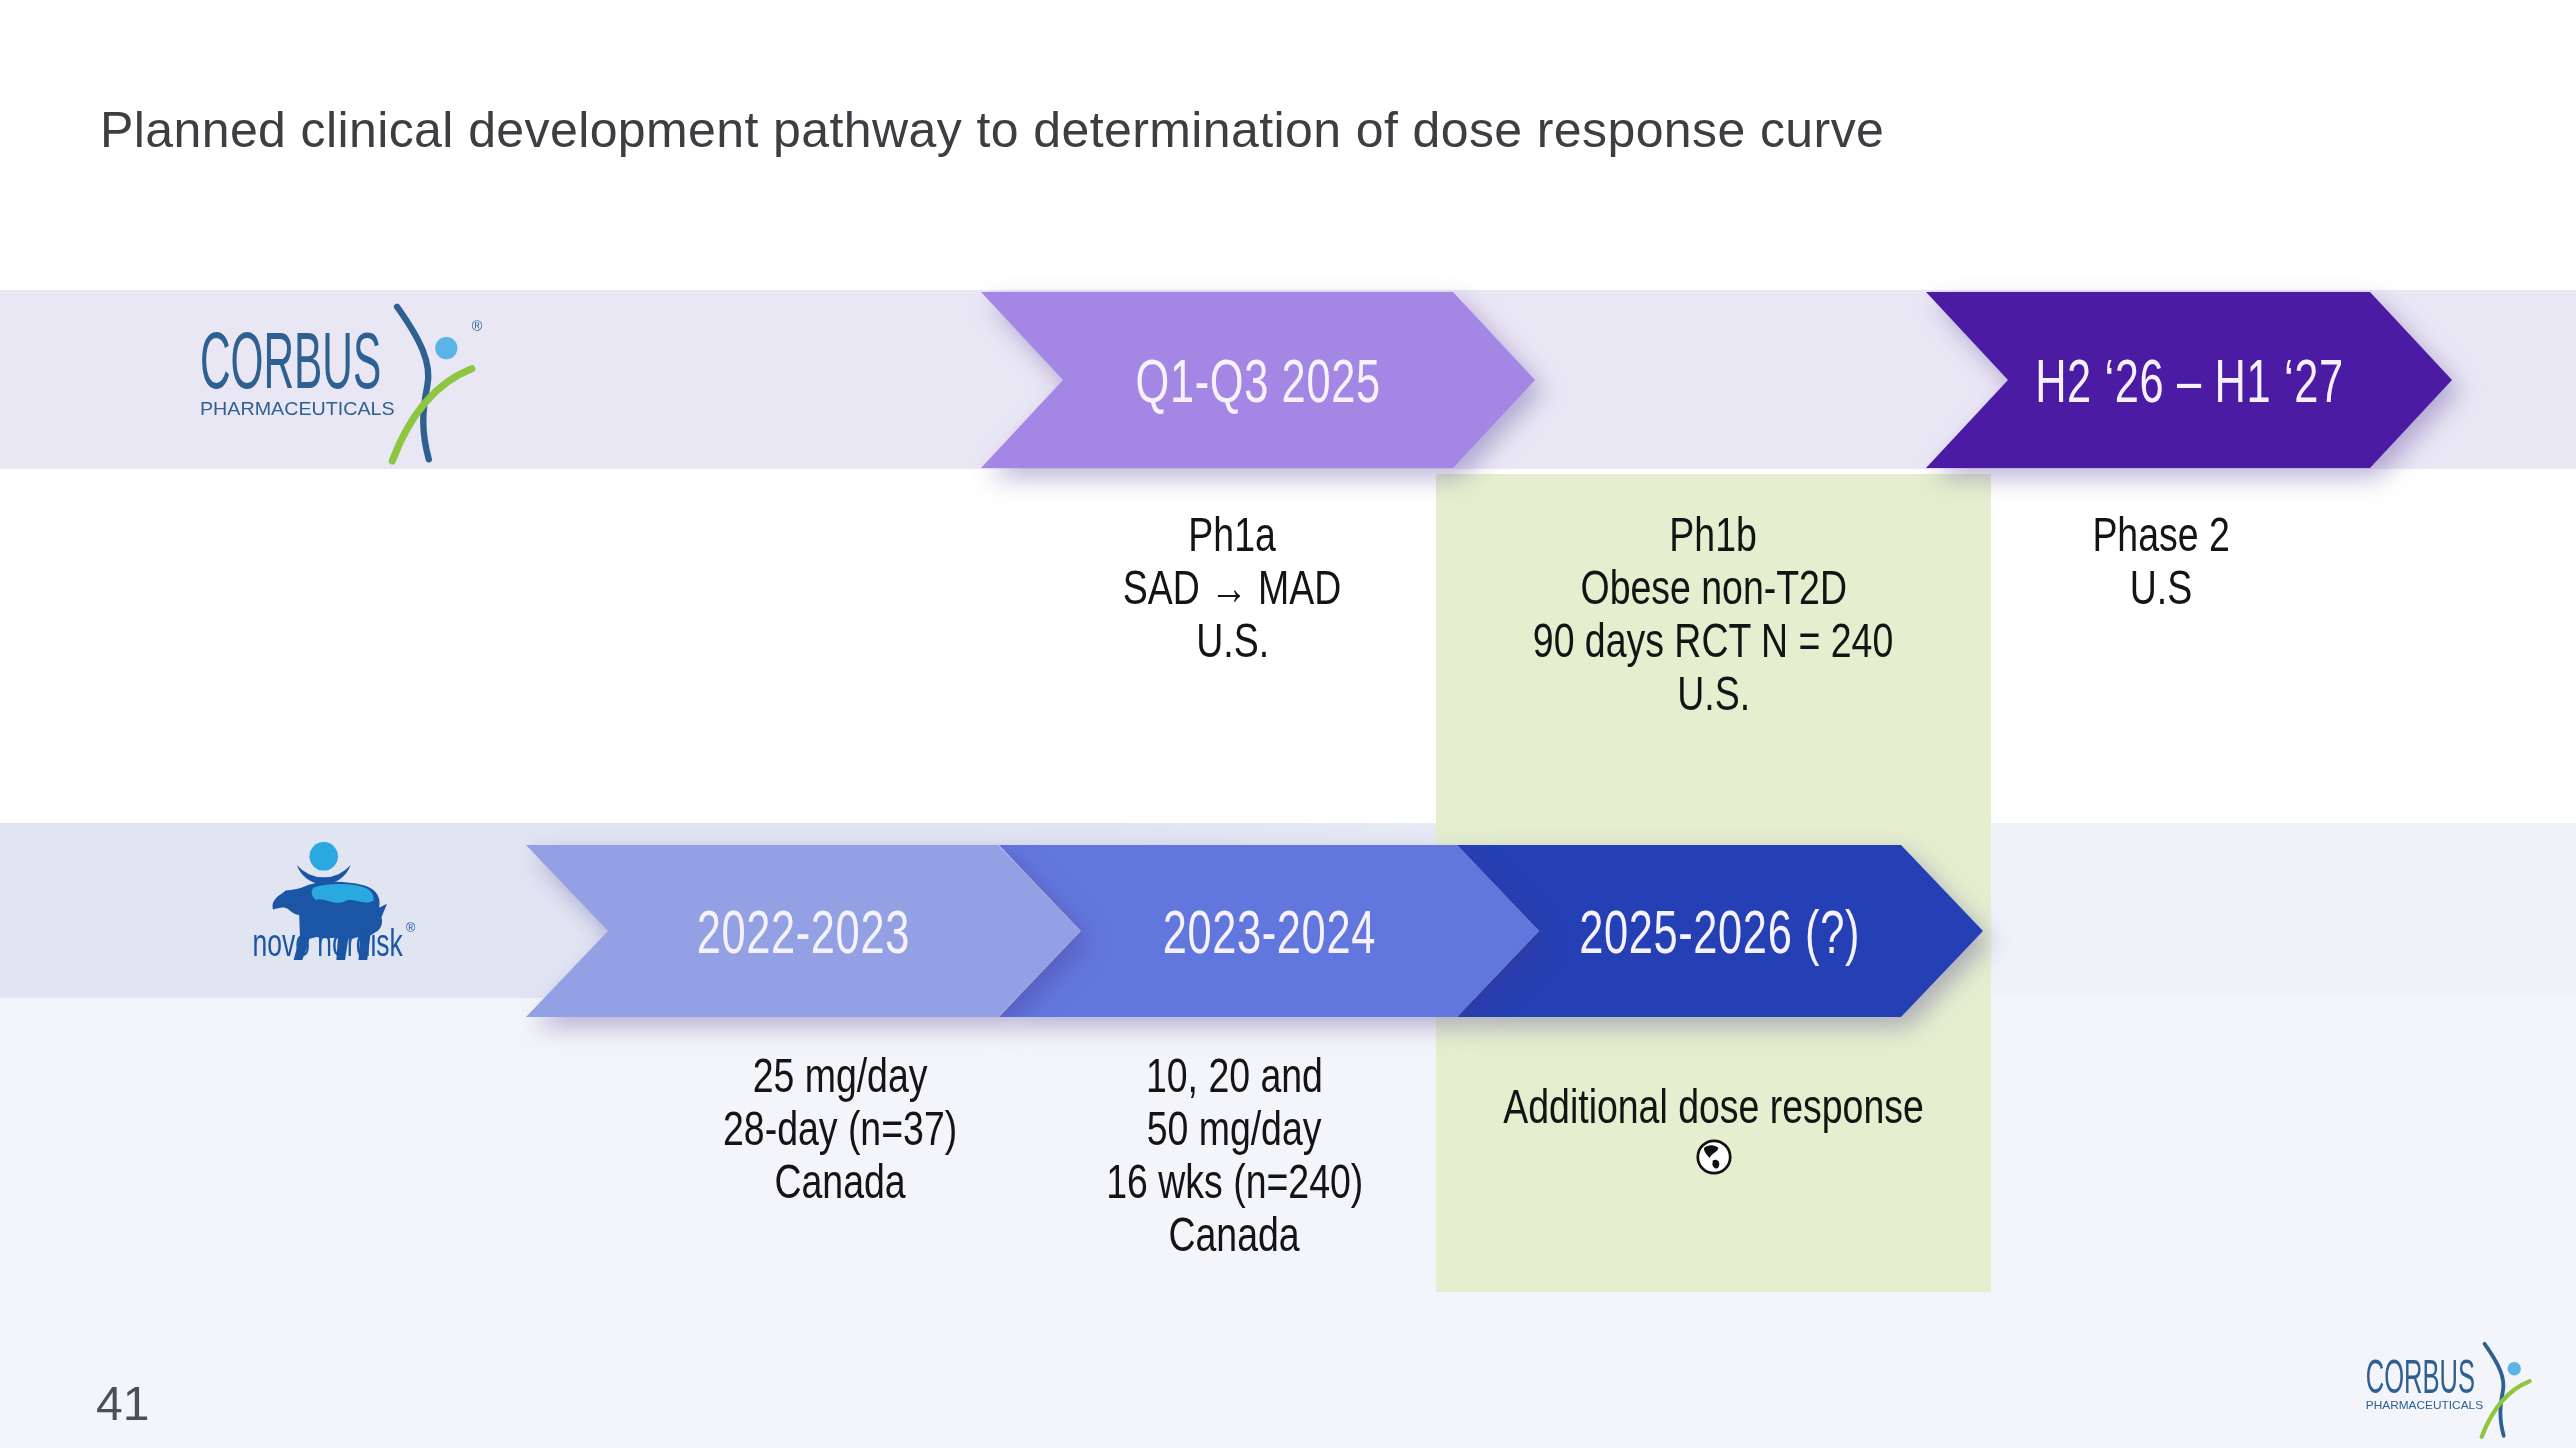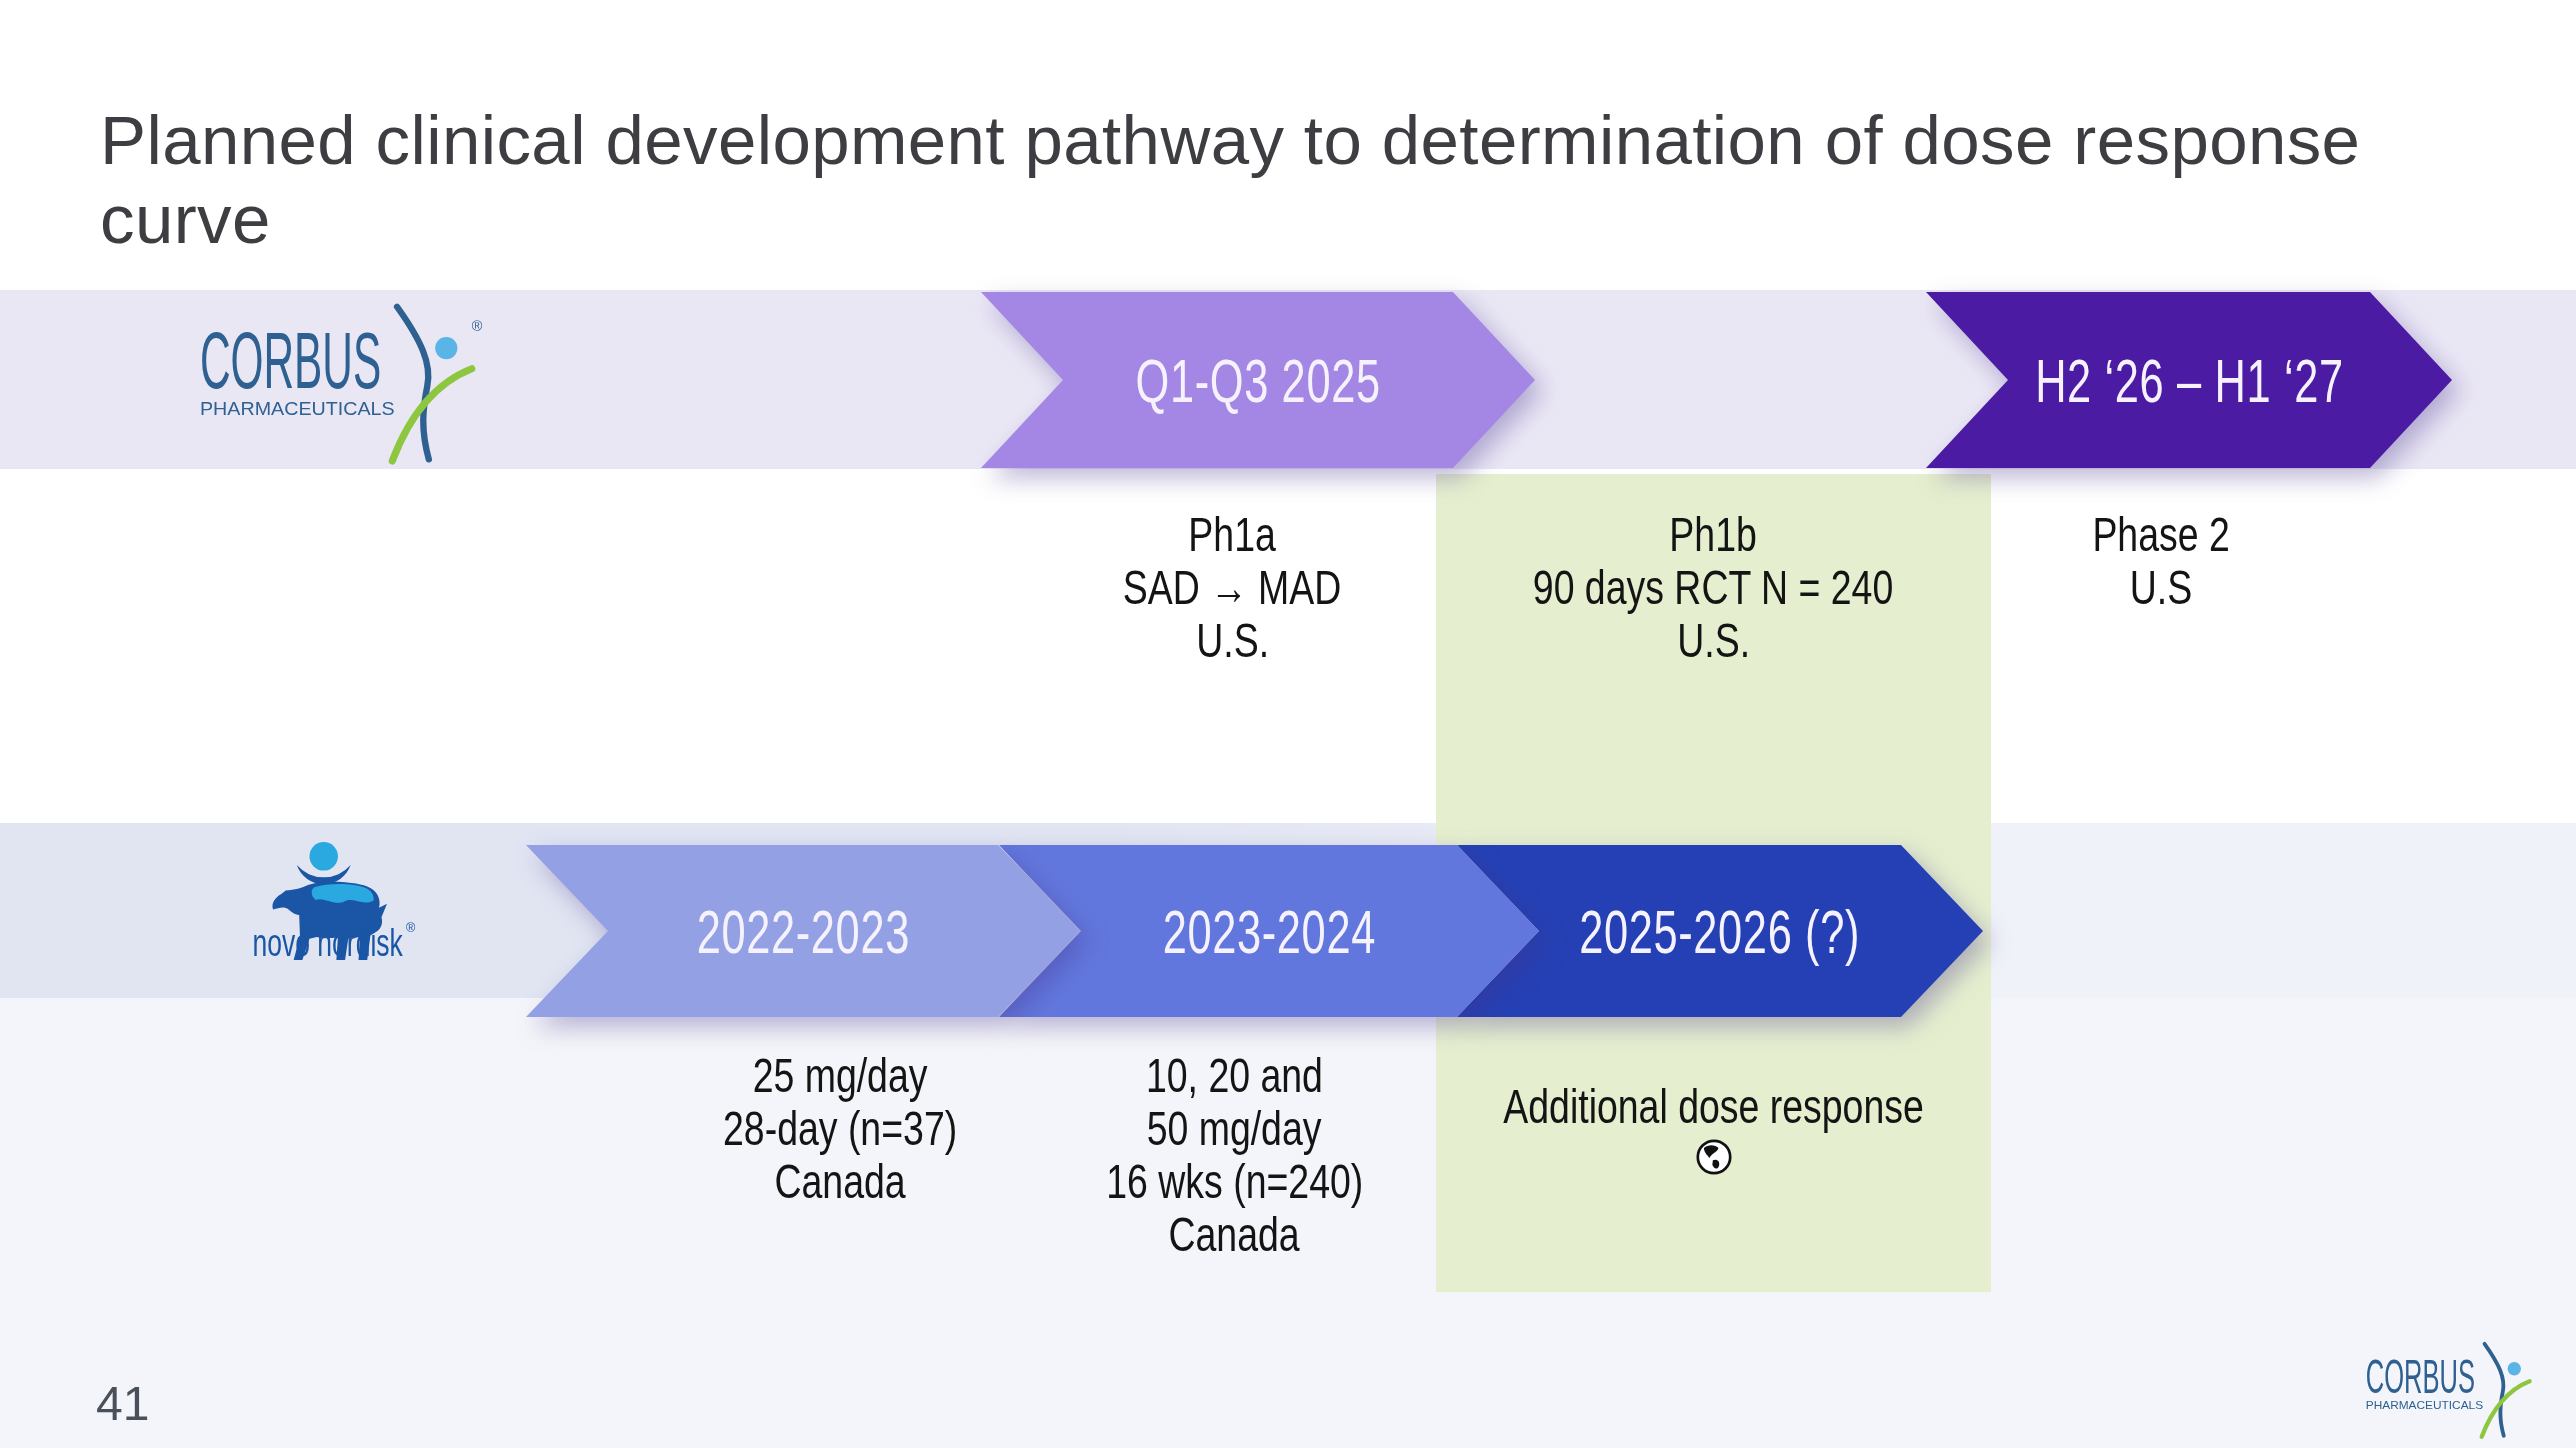--- a/index.html
+++ b/index.html
@@ -8,21 +8,21 @@
     font-family:"Liberation Sans",sans-serif;overflow:hidden;
   }
   
   .bg-bottom{position:absolute;left:0;top:998px;width:2576px;height:451px;background:#f4f5fa;z-index:1;}
   .band{position:absolute;left:0;width:2576px;z-index:2;}
   .band1{top:290px;height:179px;}
   .band2{top:823px;height:175px;}
   .band2-sheen{position:absolute;inset:0;background:linear-gradient(100deg,rgba(255,255,255,0) 42%,rgba(255,255,255,.5) 72%);}
   .green-col{position:absolute;left:1436px;top:474px;width:555px;height:818px;z-index:5;}
   
-  .title{position:absolute;left:100px;top:101px;width:2404px;font-size:69px;font-weight:400;color:#3d3d42;letter-spacing:0.4px;z-index:40;}
+  .title{position:absolute;left:100px;top:101px;width:2404px;font-size:50px;font-weight:400;color:#3d3d42;letter-spacing:0.4px;z-index:40;}
   .pagenum{position:absolute;left:96px;top:1376px;font-size:48px;color:#4a505a;z-index:40;}
   
   .chev-wrap{position:absolute;filter:drop-shadow(8.6px 10.3px 12px rgba(70,50,140,.35));}
   .chev{position:absolute;inset:0;display:flex;align-items:center;justify-content:center;
         clip-path:polygon(0 0,calc(100% - 82px) 0,100% 50%,calc(100% - 82px) 100%,0 100%,82px 50%);}
   .chev-label{display:inline-block;transform:scaleX(.7);transform-origin:center;white-space:nowrap;
         font-size:62px;color:#f6f2fd;letter-spacing:0.9px;}
   .r1{top:292px;height:176px;}
   .r2{top:826px;height:172px;margin-top:19px;}
   .r1a1{left:981px;width:554px;z-index:30;}
@@ -122,20 +122,21 @@
     </div>
   </div>
 
   <div class="note note-r1 n-r1c1">
     <div class="nl"><span>Ph1a</span></div>
     <div class="nl"><span>SAD → MAD</span></div>
     <div class="nl"><span>U.S.</span></div>
   </div>
   <div class="note note-r1 n-r1c2">
     <div class="nl"><span>Ph1b</span></div>
+    <div class="nl"><span>Obese non-T2D</span></div>
     <div class="nl"><span>90 days RCT N = 240</span></div>
     <div class="nl"><span>U.S.</span></div>
   </div>
   <div class="note note-r1 n-r1c3">
     <div class="nl"><span>Phase 2</span></div>
     <div class="nl"><span>U.S</span></div>
   </div>
 
   <div class="note note-r2 n-r2c1">
     <div class="nl"><span>25 mg/day</span></div>

